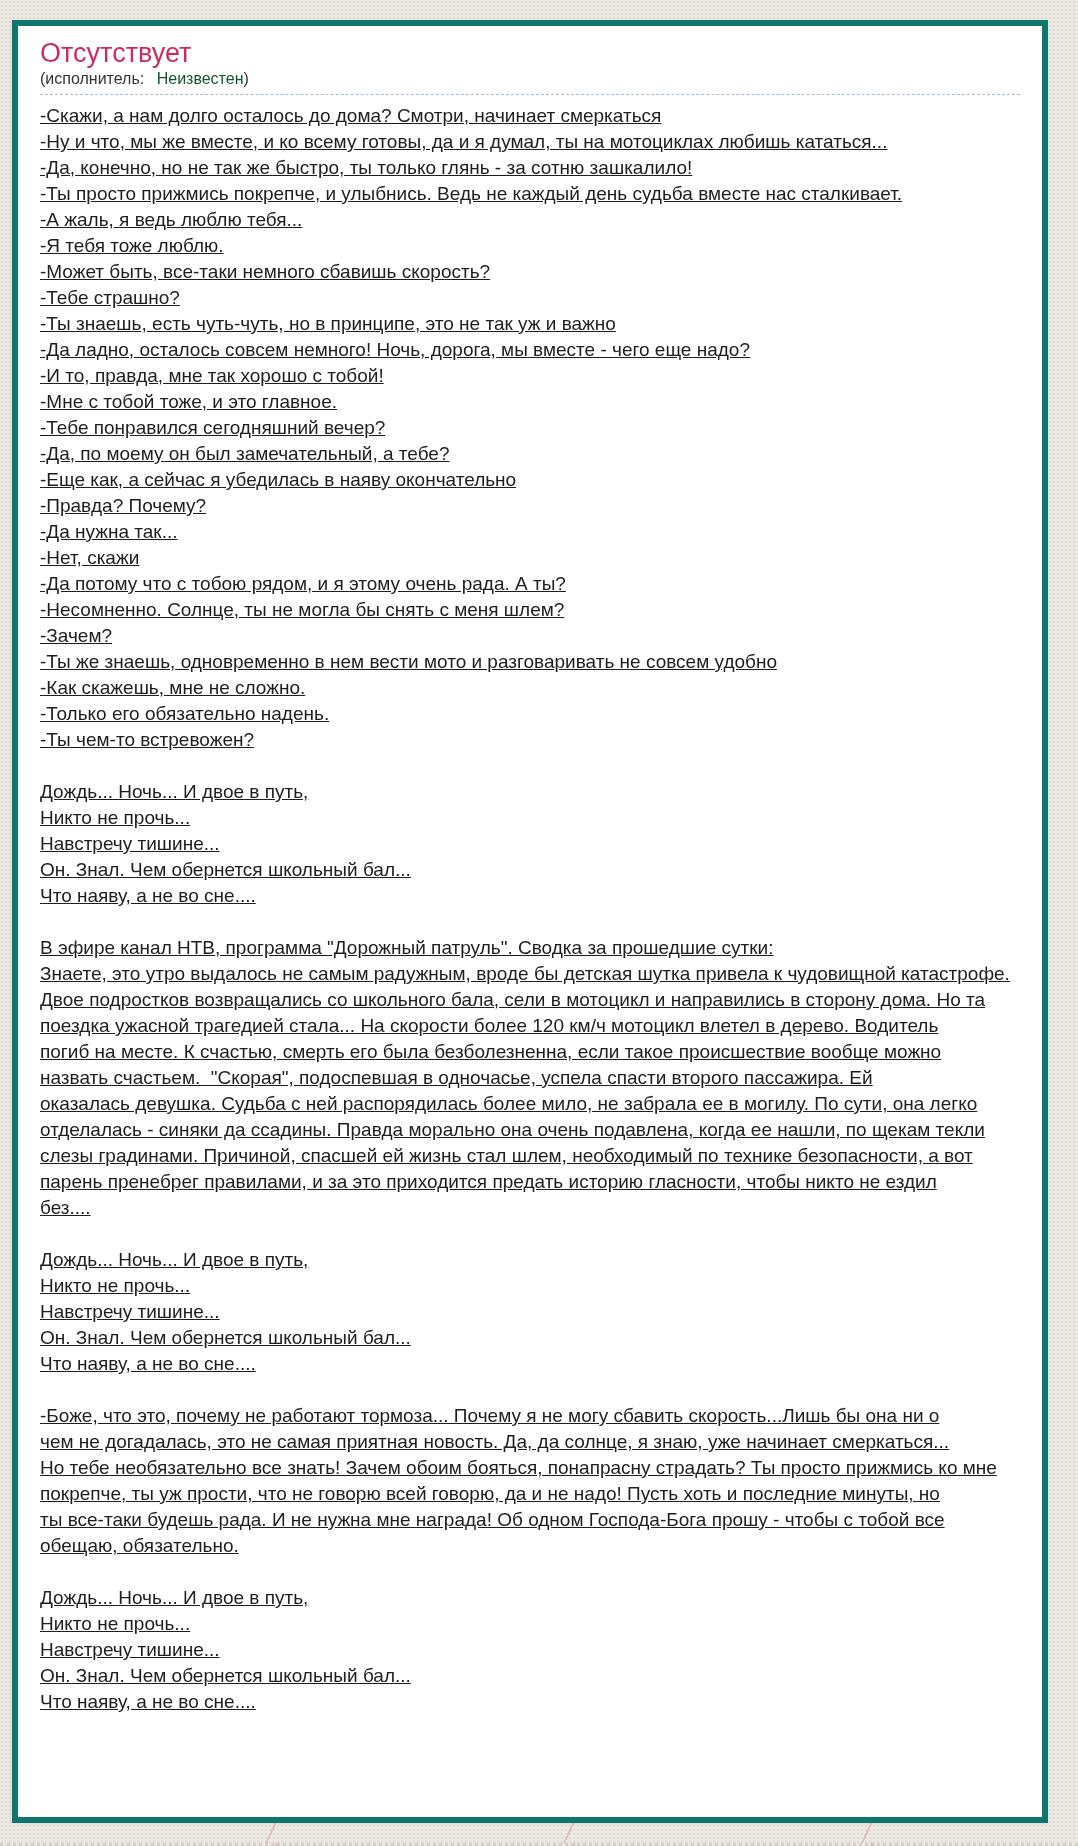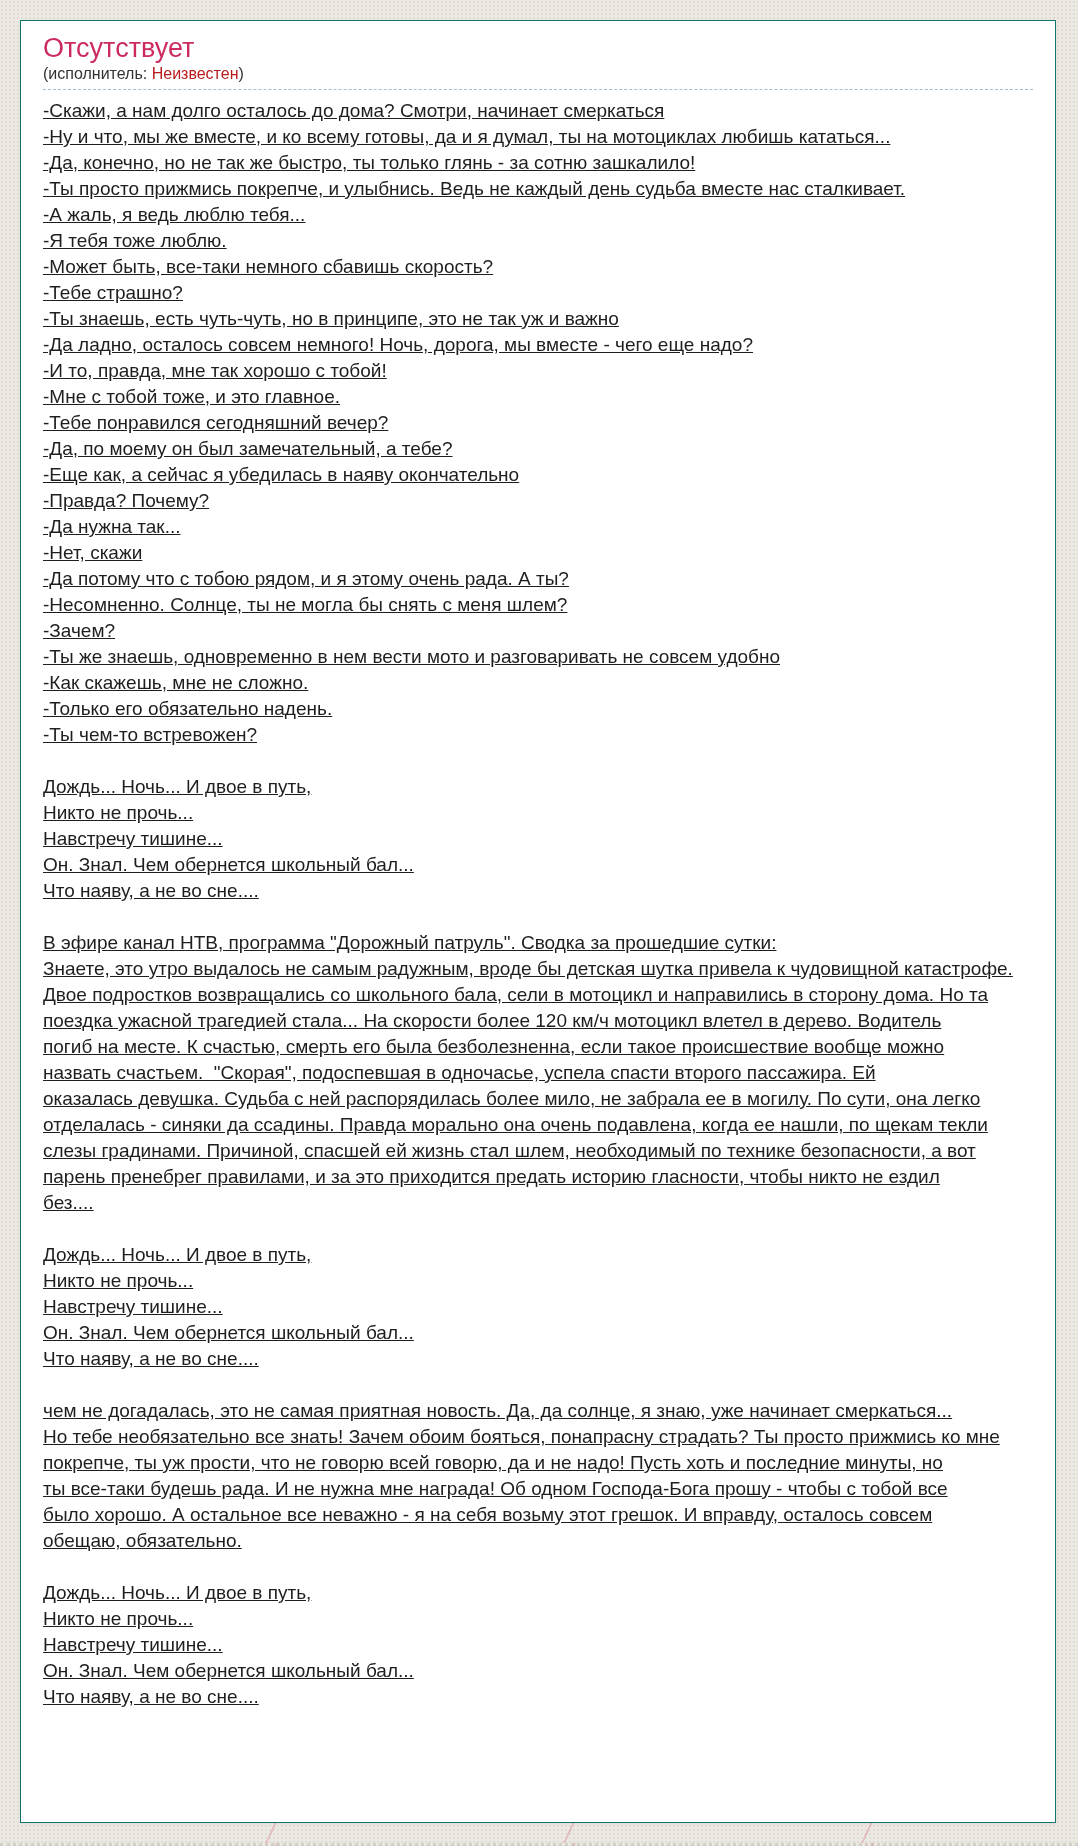--- a/index.html
+++ b/index.html
@@ -27,27 +27,27 @@
       rgba(0,0,0,0) 0px,
       rgba(0,0,0,0) 250px,
       rgba(214,120,140,0.35) 250px,
       rgba(214,120,140,0.35) 252px,
       rgba(0,0,0,0) 252px,
       rgba(0,0,0,0) 270px
     );
   }
   .lyrics-card {
     position: absolute;
-    left: 20px;
+    left: 12px;
     top: 20px;
     width: 1036px;
     height: 1803px;
     box-sizing: border-box;
     background: #ffffff;
-    border: 1px solid #0f766e;
+    border: 6px solid #0f766e;
     box-shadow: 0 1px 2px rgba(0,0,0,0.06);
     padding: 12px 22px 30px 22px;
     overflow: visible;
   }
   .song-title {
     font-size: 27px;
     line-height: 30px;
     font-weight: 400;
     margin: 0 0 3px 0;
   }
@@ -80,21 +80,21 @@
   }
 </style>
 </head>
 <body>
 
 <div class="bg-bottom-strip"></div>
 
 <div class="lyrics-card">
   <h1 class="song-title" style="color: rgb(204, 43, 94);">Отсутствует</h1>
   <div class="artist-line" style="border-bottom-color: rgb(163, 189, 211);">
-    <span>(исполнитель: </span><a class="artist-link" style="color: #b91c1c;">Неизвестен</a><span>)</span>
+    <span>(исполнитель: </span><a class="artist-link" style="color: #14532d; margin-left: 8px;">Неизвестен</a><span>)</span>
   </div>
   <div class="lyrics-text" style="color: rgb(30, 30, 30);">
       <div class="lyric-block">
         <div class="line">-Скажи, а нам долго осталось до дома? Смотри, начинает смеркаться</div>
         <div class="line">-Ну и что, мы же вместе, и ко всему готовы, да и я думал, ты на мотоциклах любишь кататься...</div>
         <div class="line">-Да, конечно, но не так же быстро, ты только глянь - за сотню зашкалило!</div>
         <div class="line">-Ты просто прижмись покрепче, и улыбнись. Ведь не каждый день судьба вместе нас сталкивает.</div>
         <div class="line">-А жаль, я ведь люблю тебя...</div>
         <div class="line">-Я тебя тоже люблю.</div>
         <div class="line">-Может быть, все-таки немного сбавишь скорость?</div>
@@ -138,25 +138,25 @@
         <div class="line">без....</div>
       </div>
       <div class="lyric-block">
         <div class="line">Дождь... Ночь... И двое в путь,</div>
         <div class="line">Никто не прочь...</div>
         <div class="line">Навстречу тишине...</div>
         <div class="line">Он. Знал. Чем обернется школьный бал...</div>
         <div class="line">Что наяву, а не во сне....</div>
       </div>
       <div class="lyric-block">
+        <div class="line">-Боже, что это, почему не работают тормоза... Почему я не могу сбавить скорость...Лишь бы она ни о</div>
         <div class="line">чем не догадалась, это не самая приятная новость. Да, да солнце, я знаю, уже начинает смеркаться...</div>
         <div class="line">Но тебе необязательно все знать! Зачем обоим бояться, понапрасну страдать? Ты просто прижмись ко мне</div>
         <div class="line">покрепче, ты уж прости, что не говорю всей говорю, да и не надо! Пусть хоть и последние минуты, но</div>
         <div class="line">ты все-таки будешь рада. И не нужна мне награда! Об одном Господа-Бога прошу - чтобы с тобой все</div>
-        <div class="line">было хорошо. А остальное все неважно - я на себя возьму этот грешок. И вправду, осталось совсем</div>
         <div class="line">обещаю, обязательно.</div>
       </div>
       <div class="lyric-block">
         <div class="line">Дождь... Ночь... И двое в путь,</div>
         <div class="line">Никто не прочь...</div>
         <div class="line">Навстречу тишине...</div>
         <div class="line">Он. Знал. Чем обернется школьный бал...</div>
         <div class="line">Что наяву, а не во сне....</div>
       </div>
     </div>

